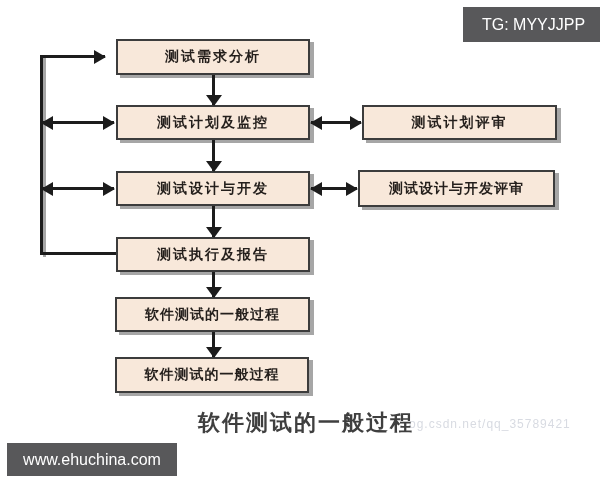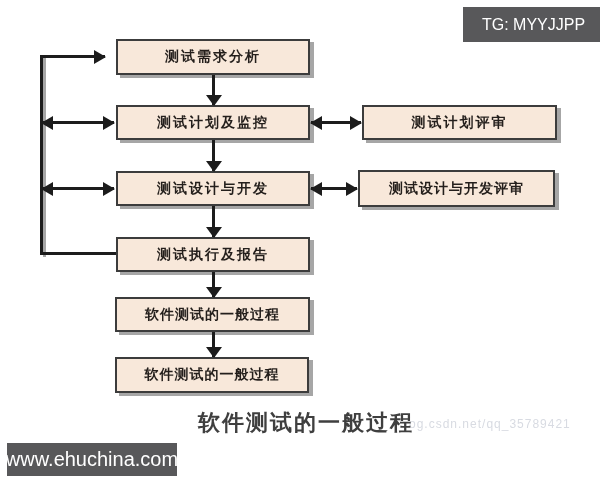--- a/index.html
+++ b/index.html
@@ -103,21 +103,21 @@
   }
 
   
   .badge{
     position:absolute;
     background:var(--badge-bg);color:var(--badge-text);
     display:flex;align-items:center;justify-content:center;
     white-space:nowrap;
   }
   .badge-top{left:463px;top:7px;width:141px;height:35px;font-size:16px;}
-  .badge-bottom{left:7px;top:443px;width:170px;height:33px;font-size:20px;}
+  .badge-bottom{left:7px;top:443px;width:170px;height:33px;font-size:16px;}
 </style>
 </head>
 <body>
 
 <div class="stage">
 
   <div class="vline"></div>
   <div class="harrow la1 head-r"></div>
   <div class="harrow la2 head-l head-r"></div>
   <div class="harrow la3 head-l head-r"></div>

